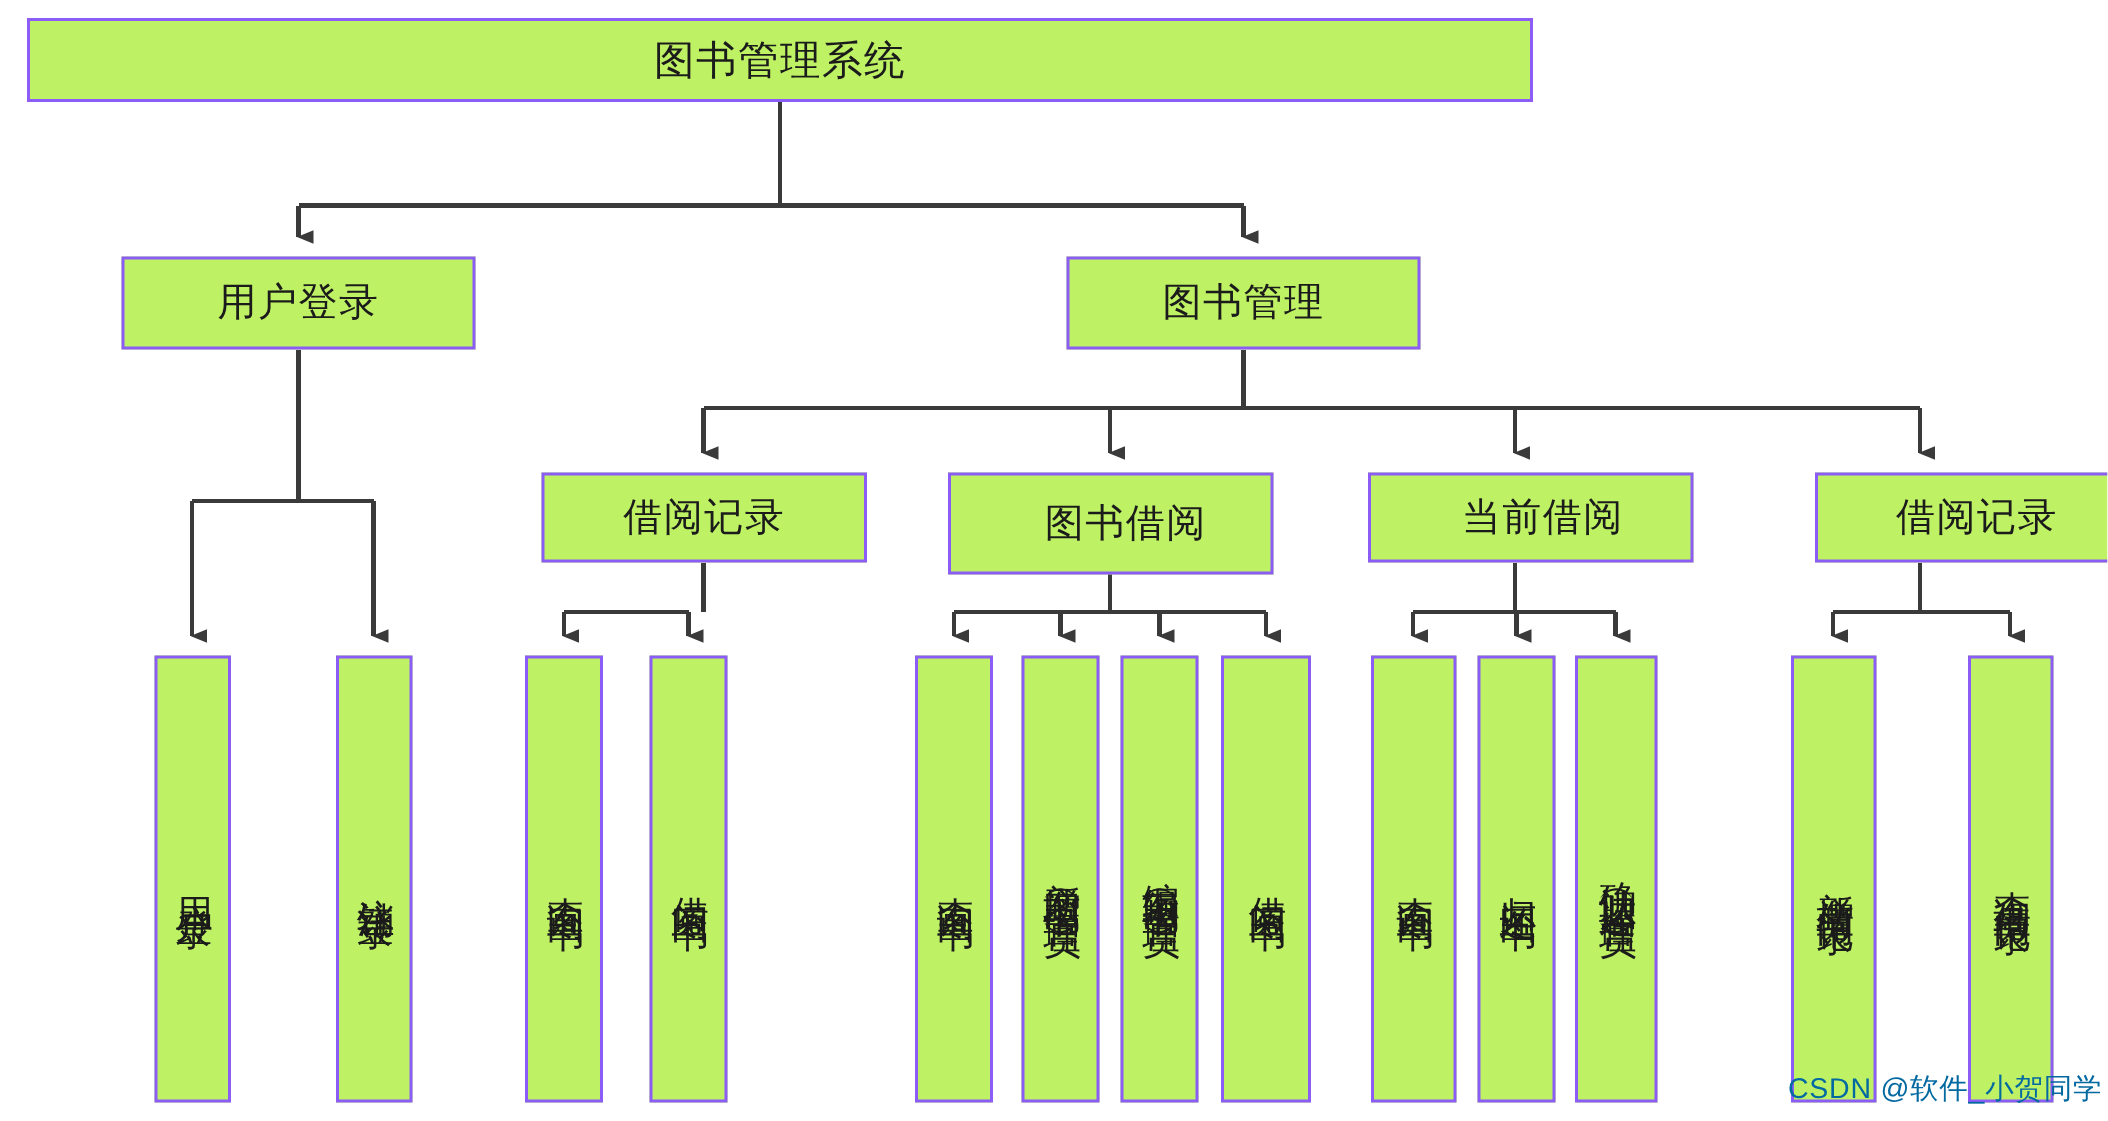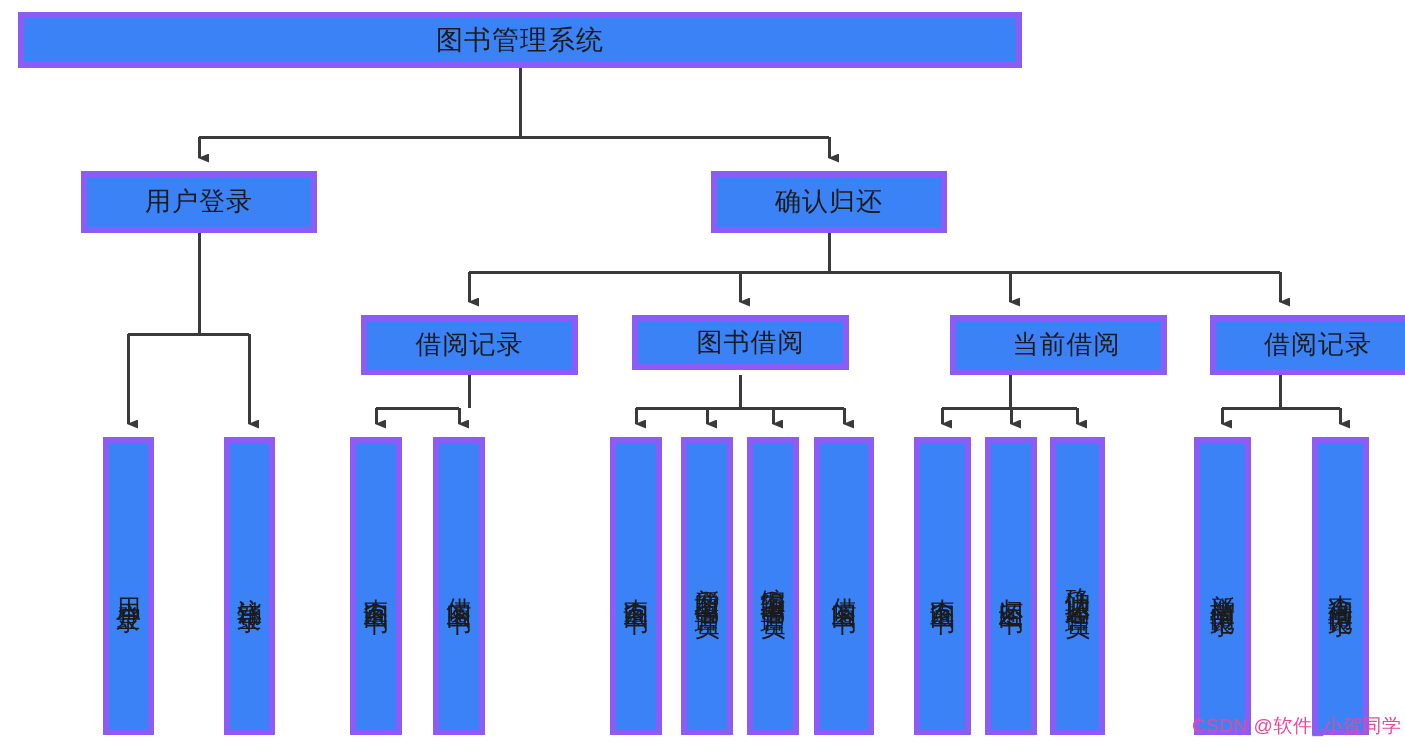--- a/index.html
+++ b/index.html
@@ -22,22 +22,22 @@
     position: absolute;
     left: 0;
     top: 0;
     width: 1405px;
     height: 747px;
     pointer-events: none;
   }
   .node {
     position: absolute;
     box-sizing: border-box;
-    background: #3b82f6;
-    border: 6px solid #8b5cf6;
+    background: #bef264;
+    border: 2px solid #8b5cf6;
     display: flex;
     align-items: center;
     justify-content: center;
     color: #1b1b1b;
   }
   .node .label {
     display: block;
     text-align: center;
     line-height: 1.22;
     white-space: pre;
@@ -59,21 +59,21 @@
     line-height: 1;
   }
   .node.root .label {
     font-size: 27px;
   }
   .watermark {
     position: absolute;
     left: 1192px;
     top: 713px;
     font-size: 19px;
-    color: #ec4899;
+    color: #0369a1;
     letter-spacing: 0.5px;
     white-space: nowrap;
     user-select: none;
   }
 </style>
 </head>
 <body>
 
 <div id="diagram-root">
 
@@ -121,29 +121,29 @@
   </svg>
 
   <div id="node-layer">
       <div class="node horizontal root" style="left: 18px; top: 12px; width: 1004px; height: 56px;">
         <span class="label">图书管理系统</span>
       </div>
       <div class="node horizontal" style="left: 81px; top: 171px; width: 236px; height: 62px;">
         <span class="label">用户登录</span>
       </div>
       <div class="node horizontal" style="left: 711px; top: 171px; width: 236px; height: 62px;">
-        <span class="label">确认归还</span>
+        <span class="label">图书管理</span>
       </div>
       <div class="node horizontal" style="left: 361px; top: 315px; width: 217px; height: 60px;">
         <span class="label">借阅记录</span>
       </div>
-      <div class="node horizontal" style="left: 632px; top: 315px; width: 217px; height: 55px; padding-left: 20px;">
+      <div class="node horizontal" style="left: 632px; top: 315px; width: 217px; height: 68px; padding-left: 20px;">
         <span class="label">图书借阅</span>
       </div>
-      <div class="node horizontal" style="left: 950px; top: 315px; width: 217px; height: 60px; padding-left: 16px;">
+      <div class="node horizontal" style="left: 912px; top: 315px; width: 217px; height: 60px; padding-left: 16px;">
         <span class="label">当前借阅</span>
       </div>
       <div class="node horizontal" style="left: 1172px; top: 315px; width: 216px; height: 60px; margin-left: 38px;">
         <span class="label">借阅记录</span>
       </div>
       <div class="node vertical" style="left: 103px; top: 437px; width: 51px; height: 298px;">
         <span class="label">用户登录</span>
       </div>
       <div class="node vertical" style="left: 224px; top: 437px; width: 51px; height: 298px;">
         <span class="label">注销登录</span>

